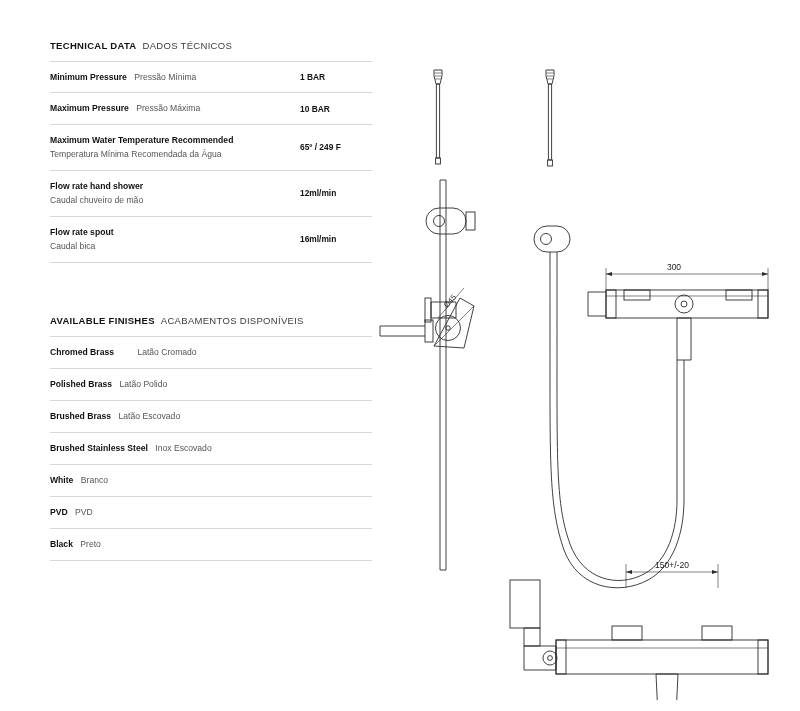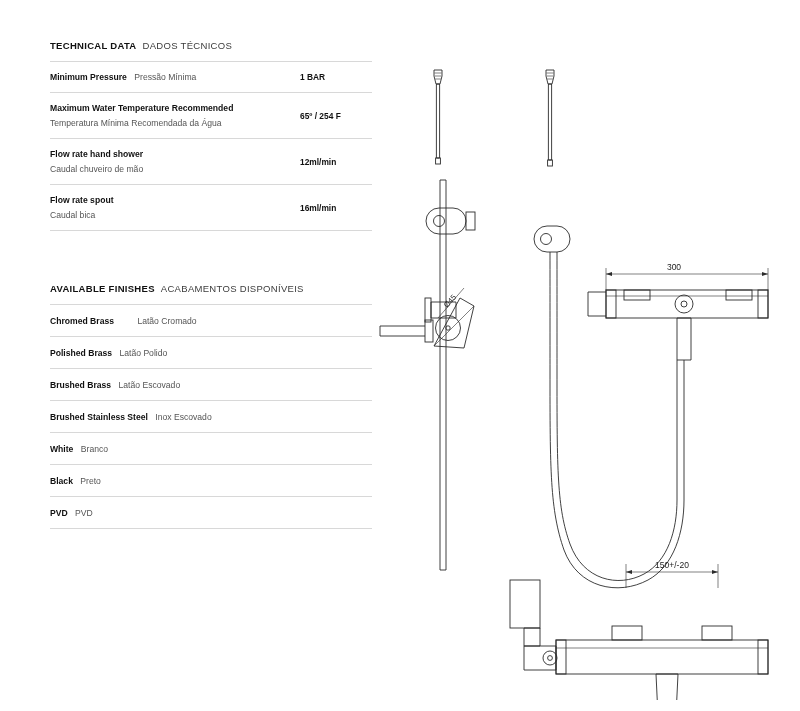--- a/index.html
+++ b/index.html
@@ -118,25 +118,32 @@
     <table class="spec">
       <tbody>
         <tr>
           <td class="label lbl-inline">
             <span class="lbl-en">Minimum Pressure</span>
             <span class="lbl-pt">Pressão Mínima</span>
           </td>
           <td class="value">1 BAR</td>
         </tr>
         <tr>
+          <td class="label lbl-inline">
+            <span class="lbl-en">Maximum Pressure</span>
+            <span class="lbl-pt">Pressão Máxima</span>
+          </td>
+          <td class="value">10 BAR</td>
+        </tr>
+        <tr>
           <td class="label lbl-stack">
             <span class="lbl-en">Maximum Water Temperature Recommended</span>
             <span class="lbl-pt">Temperatura Mínima Recomendada da Água</span>
           </td>
-          <td class="value">65º / 254 F</td>
+          <td class="value">65º / 249 F</td>
         </tr>
         <tr>
           <td class="label lbl-stack">
             <span class="lbl-en">Flow rate hand shower</span>
             <span class="lbl-pt">Caudal chuveiro de mão</span>
           </td>
           <td class="value">12ml/min</td>
         </tr>
         <tr>
           <td class="label lbl-stack">
@@ -180,28 +187,28 @@
           </td>
         </tr>
         <tr>
           <td>
             <span class="lbl-en">White</span>
             <span class="lbl-pt" style="margin-left:5px">Branco</span>
           </td>
         </tr>
         <tr>
           <td>
+            <span class="lbl-en">PVD</span>
+            <span class="lbl-pt" style="margin-left:5px">PVD</span>
+          </td>
+        </tr>
+        <tr>
+          <td>
             <span class="lbl-en">Black</span>
             <span class="lbl-pt" style="margin-left:5px">Preto</span>
-          </td>
-        </tr>
-        <tr>
-          <td>
-            <span class="lbl-en">PVD</span>
-            <span class="lbl-pt" style="margin-left:5px">PVD</span>
           </td>
         </tr>
       </tbody>
     </table>
   </div>
 
   <div class="right-col">
     <svg width="412" height="660" viewBox="0 0 412 660">
       <g fill="none" stroke="#2b2b2b" stroke-width="0.9" stroke-linejoin="miter">
 

